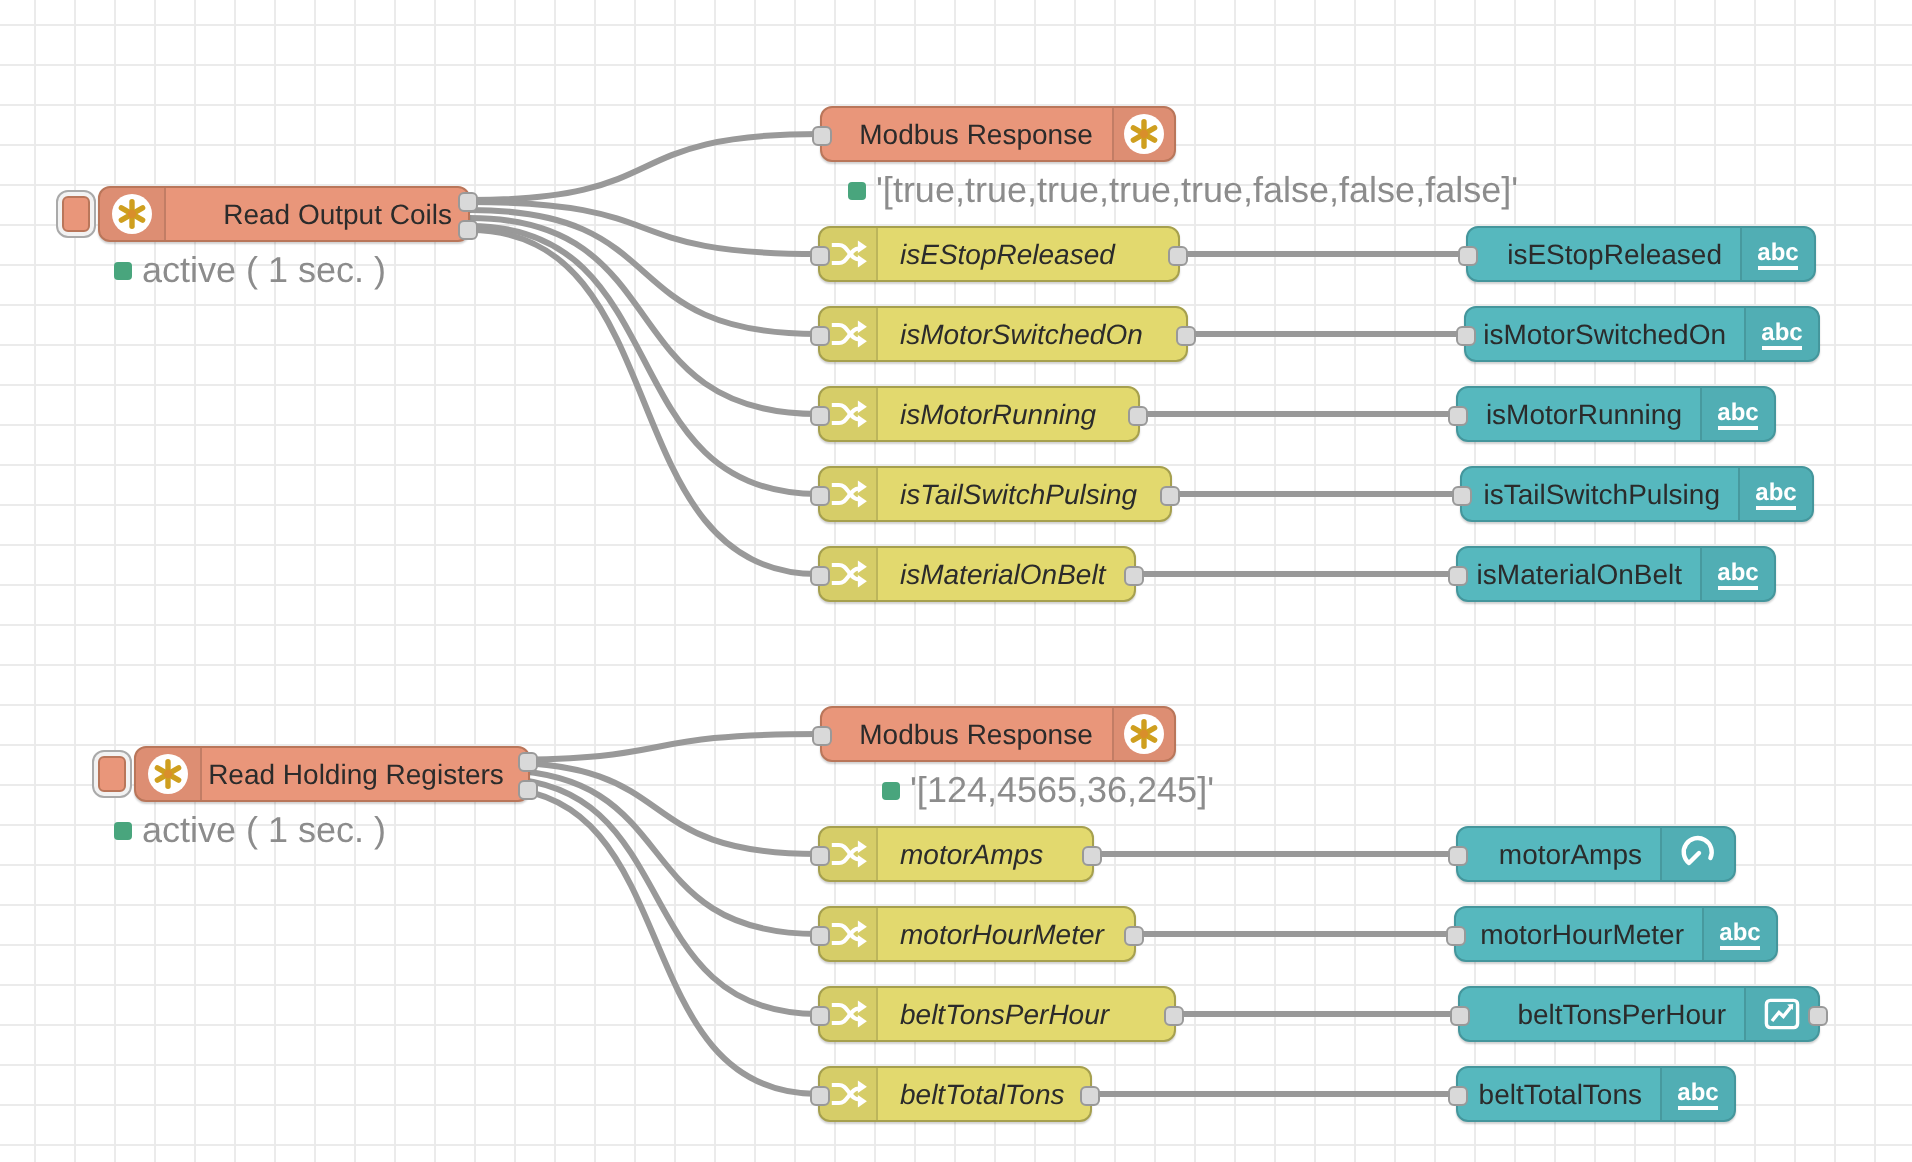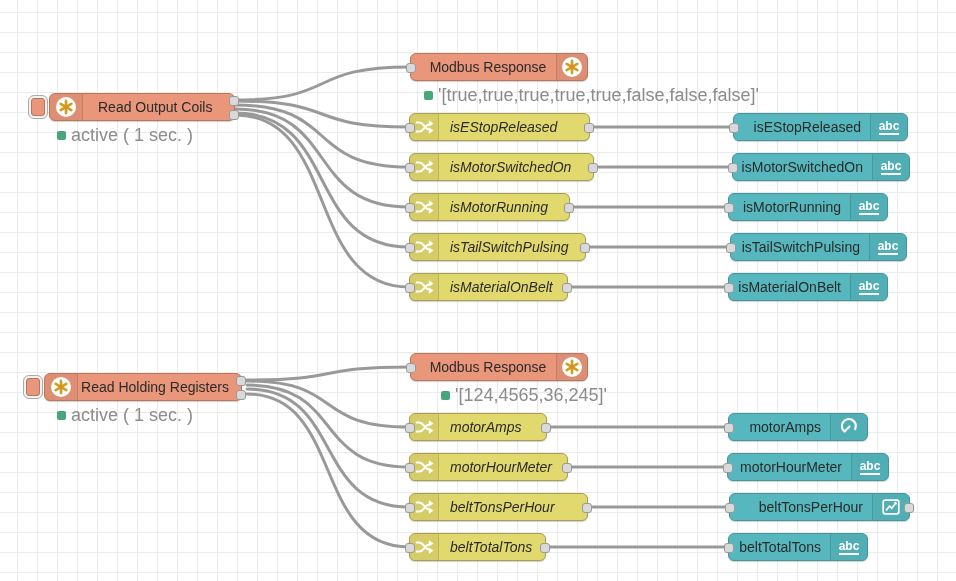--- a/index.html
+++ b/index.html
@@ -77,21 +77,21 @@
       <svg viewBox="0 0 20 20" width="18" height="18">
         <g stroke="#cf9f1f" stroke-width="3" stroke-linecap="round">
           <line x1="10" y1="3.2" x2="10" y2="16.8"></line>
           <line x1="4.1" y1="6.6" x2="15.9" y2="13.4"></line>
           <line x1="4.1" y1="13.4" x2="15.9" y2="6.6"></line>
         </g>
         <circle cx="10" cy="10" r="2.3" fill="#d98e2b"></circle>
       </svg>
           </span>
         </div>
-        <div class="label " style="text-align:left;padding-left:48px;padding-right:8px;">Read Output Coils</div>
+        <div class="label " style="text-align:right;padding-left:48px;padding-right:8px;">Read Output Coils</div>
         <div class="port" style="right:-5px;top:2px;"></div>
         <div class="port" style="right:-5px;top:16px;"></div>
       </div>
       <div class="status" style="left: 57px; top: 125px;">
         <span class="status-dot"></span>
         <span>active ( 1 sec. )</span>
       </div>
       <div class="node salmon" style="left: 410px; top: 53px; width: 178px;">
         <div class="iconstrip right" style="width:30px">
           <span class="icon-circle">
@@ -215,21 +215,21 @@
         <div class="label " style="text-align:right;padding-left:8px;padding-right:46px;">isTailSwitchPulsing</div>
         <div class="port" style="left:-5px;top:9px;"></div>
       </div>
       <div class="node teal" style="left: 728px; top: 273px; width: 160px;">
         <div class="iconstrip right" style="width:36px">
           <span class="abc">abc</span>
         </div>
         <div class="label " style="text-align:right;padding-left:8px;padding-right:46px;">isMaterialOnBelt</div>
         <div class="port" style="left:-5px;top:9px;"></div>
       </div>
-      <div class="node salmon" style="left: 44px; top: 373px; width: 198px;">
+      <div class="node salmon" style="left: 67px; top: 373px; width: 198px;">
         <div class="btn">
           <div class="btn-inner"></div>
         </div>
         <div class="iconstrip left" style="width:32px">
           <span class="icon-circle">
       <svg viewBox="0 0 20 20" width="18" height="18">
         <g stroke="#cf9f1f" stroke-width="3" stroke-linecap="round">
           <line x1="10" y1="3.2" x2="10" y2="16.8"></line>
           <line x1="4.1" y1="6.6" x2="15.9" y2="13.4"></line>
           <line x1="4.1" y1="13.4" x2="15.9" y2="6.6"></line>

